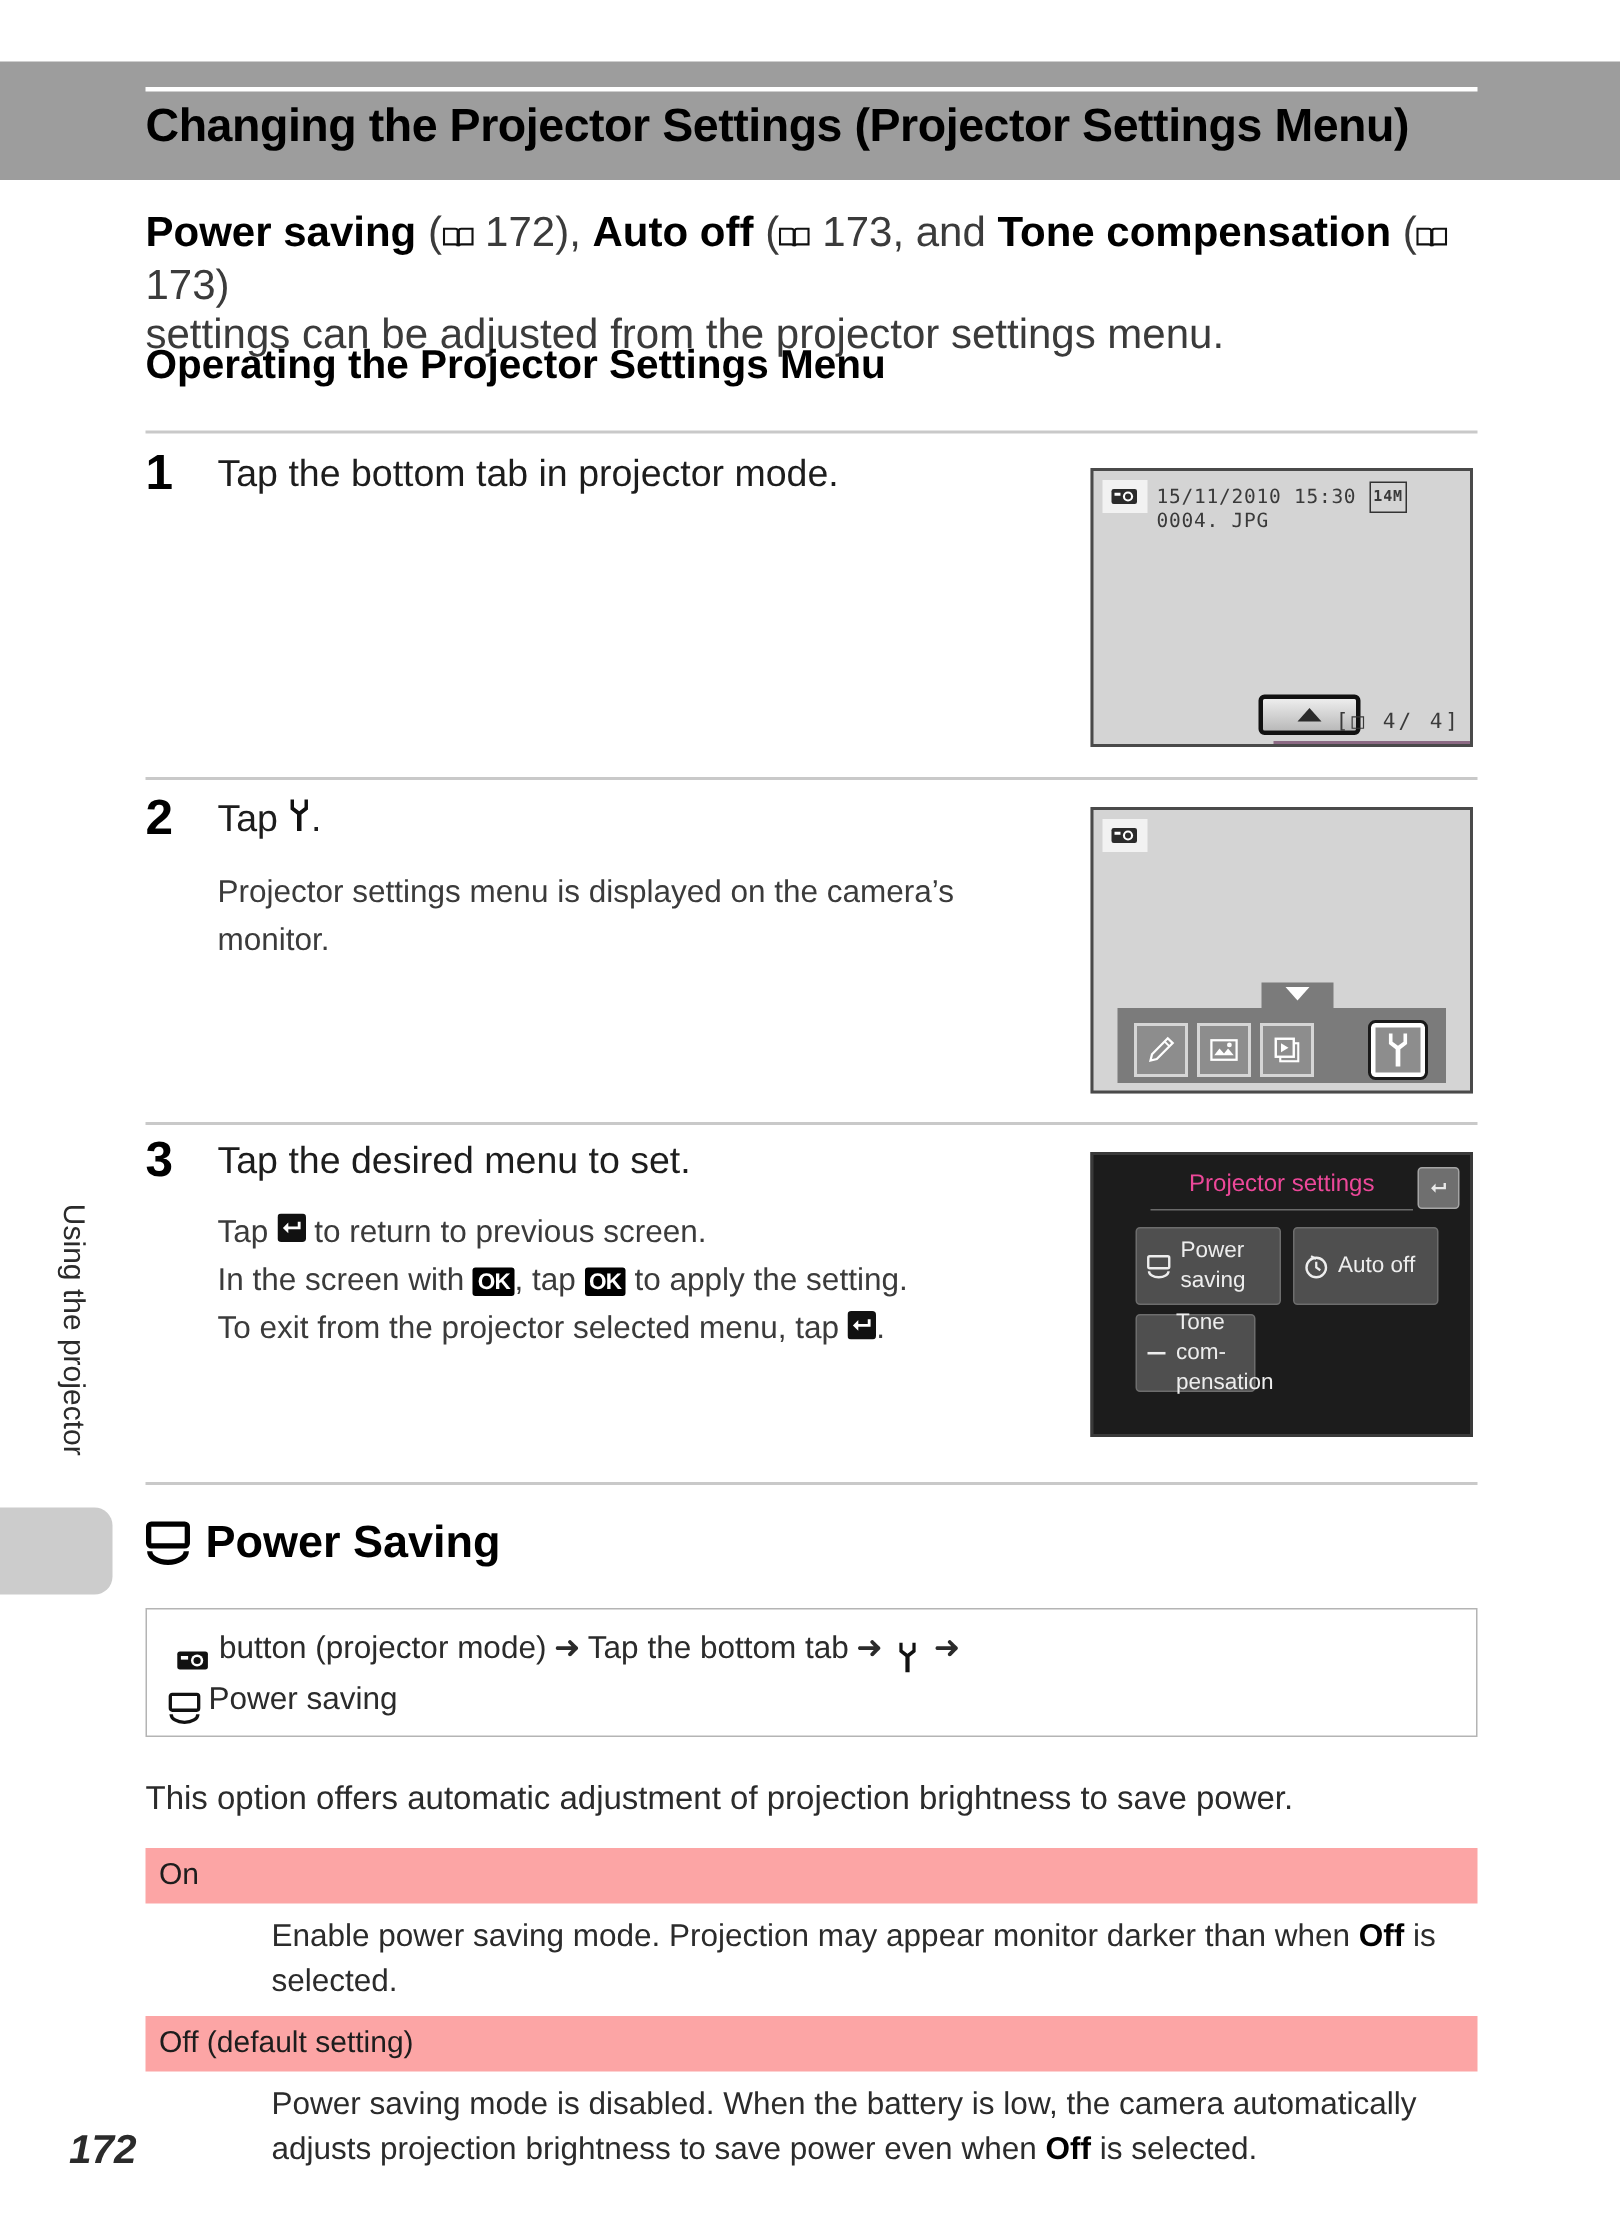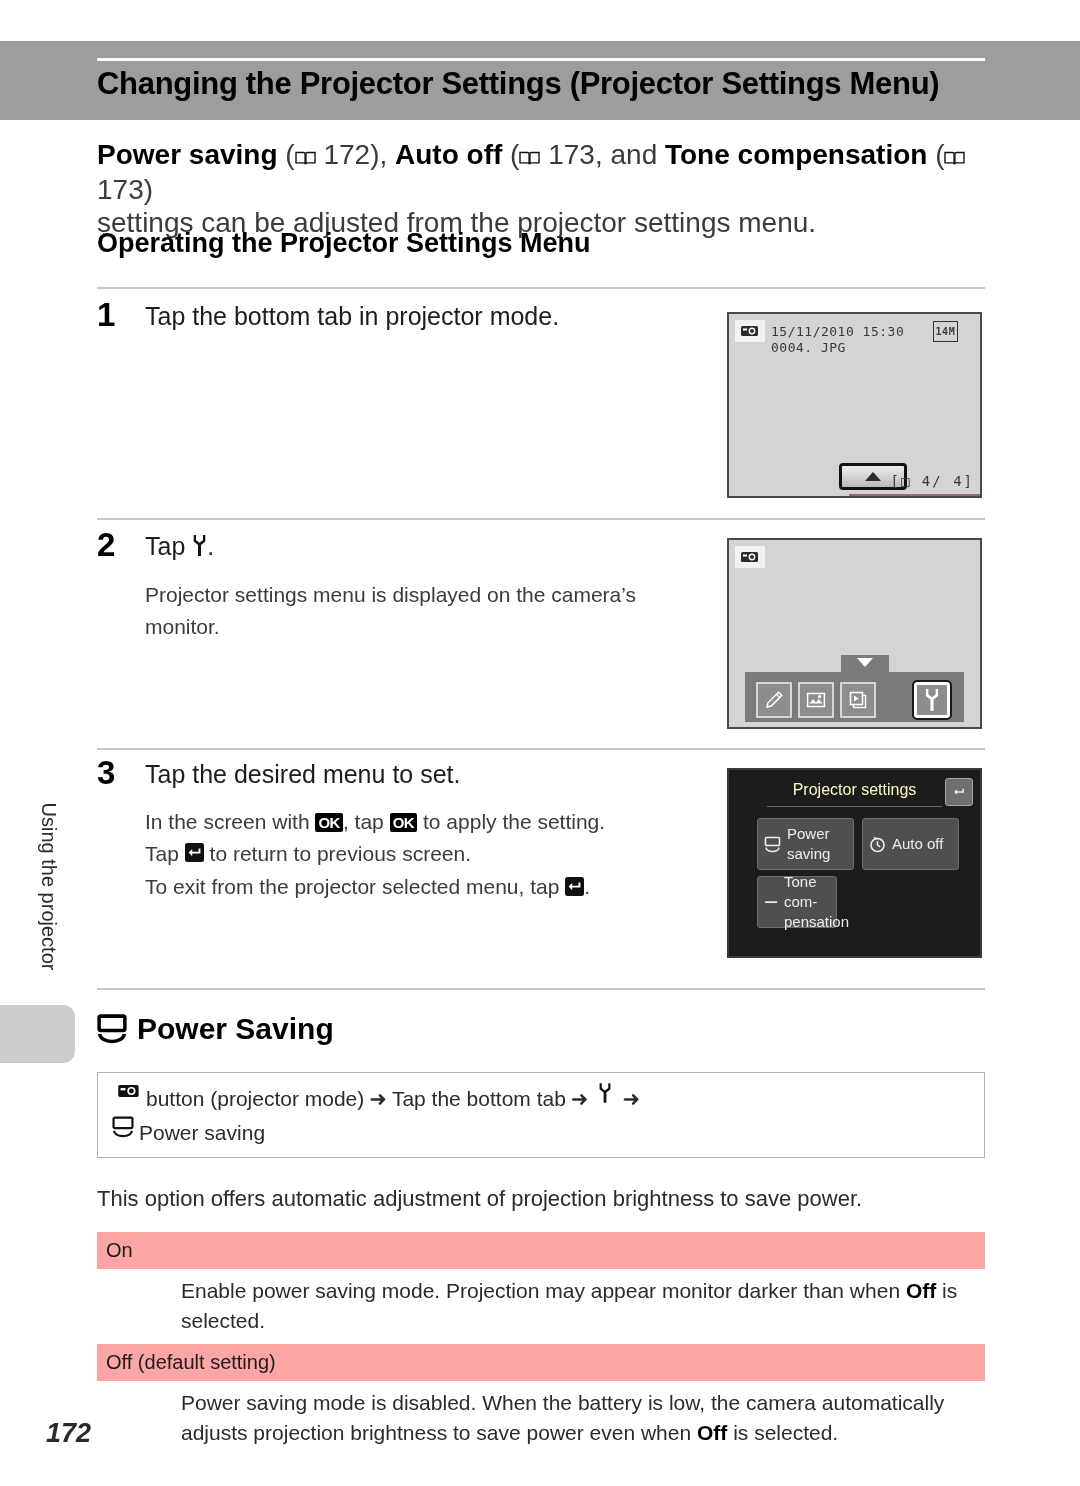--- a/index.html
+++ b/index.html
@@ -69,21 +69,21 @@
     background:#f2f2f2;display:flex;align-items:center;justify-content:center;
   }
   .scr-info{
     position:absolute;left:42px;top:7px;
     font-family:"DejaVu Sans Mono", monospace;
     font-size:13px;line-height:19px;color:#3a3a3a;letter-spacing:0.5px;
     white-space:nowrap;
   }
   .scr-14m{
     display:inline-block;border:1px solid #333;padding:0 2px;
-    font-size:10px;font-weight:bold;vertical-align:1px;margin-left:20px;
+    font-size:10px;font-weight:bold;vertical-align:1px;
   }
   .scr-filename{
     position:absolute;left:42px;top:26px;
     font-family:"DejaVu Sans Mono", monospace;
     font-size:13px;color:#3a3a3a;letter-spacing:0.5px;
   }
   .tab-up{
     position:absolute;left:110px;bottom:6px;width:62px;height:21px;
     border:3px solid #111;border-radius:4px;
     background:linear-gradient(#ededed,#b9b9b9);
@@ -122,21 +122,21 @@
     display:flex;align-items:center;justify-content:center;
   }
   .tabicon.sel{
     border:3px solid #ffffff;outline:2px solid #1a1a1a;background:#8d8d8d;
     border-radius:3px;
   }
 
   
   .ps-title{
     position:absolute;left:0;right:0;top:11px;text-align:center;
-    font-size:16px;color:#fef9c3;
+    font-size:16px;color:#ec4899;
   }
   .ps-back{
     position:absolute;right:7px;top:8px;width:26px;height:26px;
     background:#6f6f6f;border:1px solid #a5a5a5;border-radius:3px;
     display:flex;align-items:center;justify-content:center;
   }
   .ps-sep{
     position:absolute;left:38px;right:38px;top:36px;height:1px;background:#6a6a6a;
   }
   .ps-item{
@@ -154,21 +154,21 @@
     display:flex;align-items:center;
   }
   .ps-head .glyph{margin-right:10px;display:flex;align-items:center;}
 
   .navbox{
     position:absolute;left:97px;top:1072px;width:888px;height:86px;
     border:1.5px solid #b4b4b4;box-sizing:border-box;
     font-size:21px;line-height:34px;color:#2b2b2b;
     padding:9px 14px;
   }
-  .navbox .ln{display:flex;align-items:flex-start;flex-wrap:wrap;}
+  .navbox .ln{display:flex;align-items:flex-end;flex-wrap:wrap;}
   .navbox .gl{display:inline-flex;align-items:center;margin:0 5px;}
 
   .desc{
     position:absolute;left:97px;top:1186px;width:890px;
     font-size:22px;color:#2b2b2b;
   }
 
   
   .tbl{position:absolute;left:97px;width:888px;}
   .tbl-h{
@@ -308,34 +308,34 @@
   </div>
 </div>
 
 <div class="hrule" style="top:748px"></div>
 
 <div class="step" style="left:97px;top:760px;width:620px">
   <div class="step-num">3</div>
   <div class="step-title">Tap the desired menu to set.</div>
   <div class="step-body" style="top:46px">
     <div>
-      <span>In the screen with</span>
-      <span class="okbadge">OK</span><span>, tap</span>
-      <span class="okbadge">OK</span>
-      <span>to apply the setting.</span>
-    </div>
-    <div>
       <span>Tap</span>
       <span class="ico"><svg width="19" height="19" viewBox="0 0 19 19">
             <rect x="0" y="0" width="19" height="19" rx="2.5" fill="#111"></rect>
             <path d="M13.5 5.5v3.2H7.2V6L3.6 9.6l3.6 3.6v-2.7h8.2V5.5z" fill="#fff"></path>
           </svg></span>
       <span>to return to previous screen.</span>
     </div>
     <div>
+      <span>In the screen with</span>
+      <span class="okbadge">OK</span><span>, tap</span>
+      <span class="okbadge">OK</span>
+      <span>to apply the setting.</span>
+    </div>
+    <div>
       <span>To exit from the projector selected menu, tap</span>
       <span class="ico"><svg width="19" height="19" viewBox="0 0 19 19">
             <rect x="0" y="0" width="19" height="19" rx="2.5" fill="#111"></rect>
             <path d="M13.5 5.5v3.2H7.2V6L3.6 9.6l3.6 3.6v-2.7h8.2V5.5z" fill="#fff"></path>
           </svg></span><span>.</span>
     </div>
   </div>
 </div>
 
 <div class="screen dark" style="left:727px;top:768px;width:255px;height:190px">

